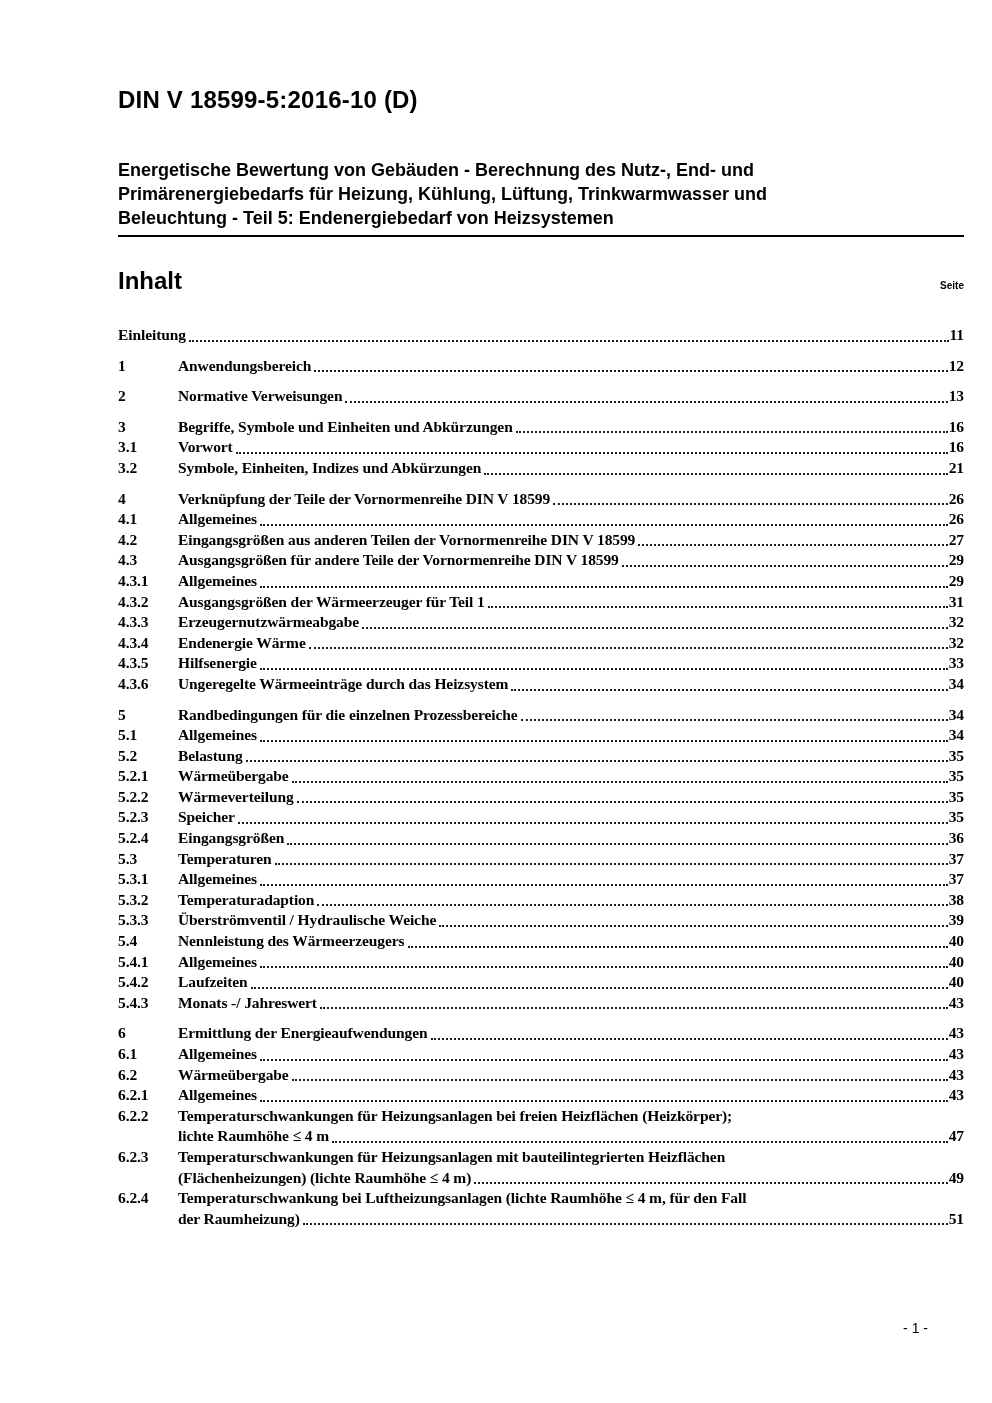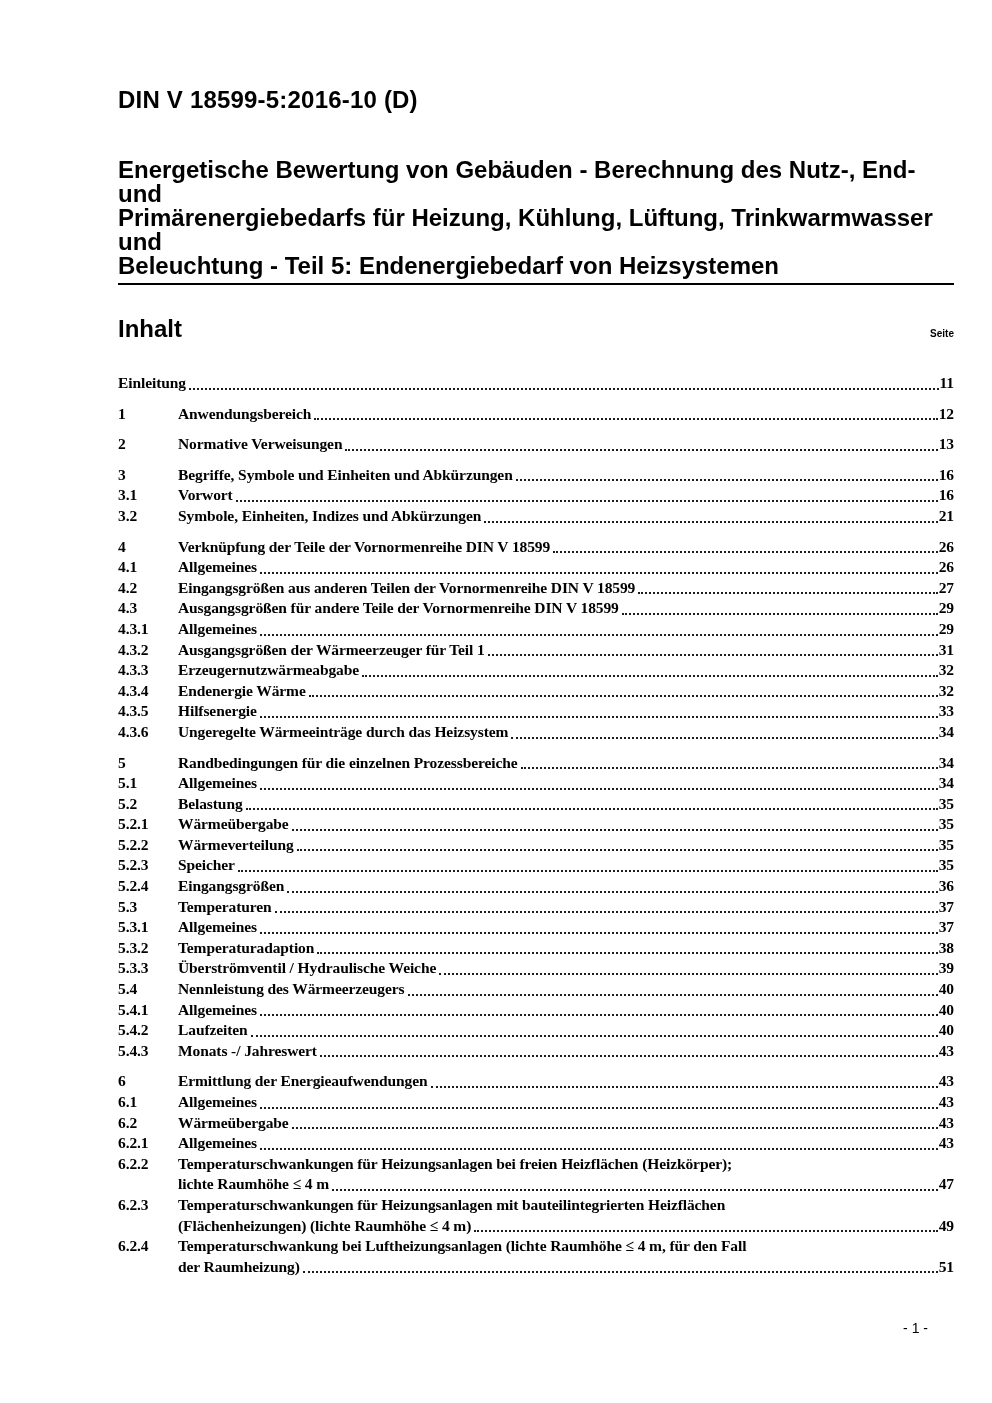--- a/index.html
+++ b/index.html
@@ -7,35 +7,35 @@
     padding: 0;
     background: #ffffff;
   }
   .page {
     position: relative;
     width: 992px;
     height: 1403px;
     background: #ffffff;
     color: #000000;
     box-sizing: border-box;
-    padding: 86px 38px 0 118px;
+    padding: 86px 28px 0 118px;
     overflow: hidden;
     font-family: "Liberation Sans", sans-serif;
   }
   .doc-number {
     margin: 0;
     font-family: "Liberation Sans", sans-serif;
     font-size: 24px;
     font-weight: bold;
     letter-spacing: 0.2px;
   }
   .doc-title {
     margin: 44px 0 0 0;
     font-family: "Liberation Sans", sans-serif;
-    font-size: 24px;
+    font-size: 18px;
     font-weight: bold;
     line-height: 24px;
     white-space: pre-line;
   }
   .title-rule {
     border: none;
     border-top: 2px solid #000000;
     margin: 5px 0 0 0;
   }
   .inhalt-row {

